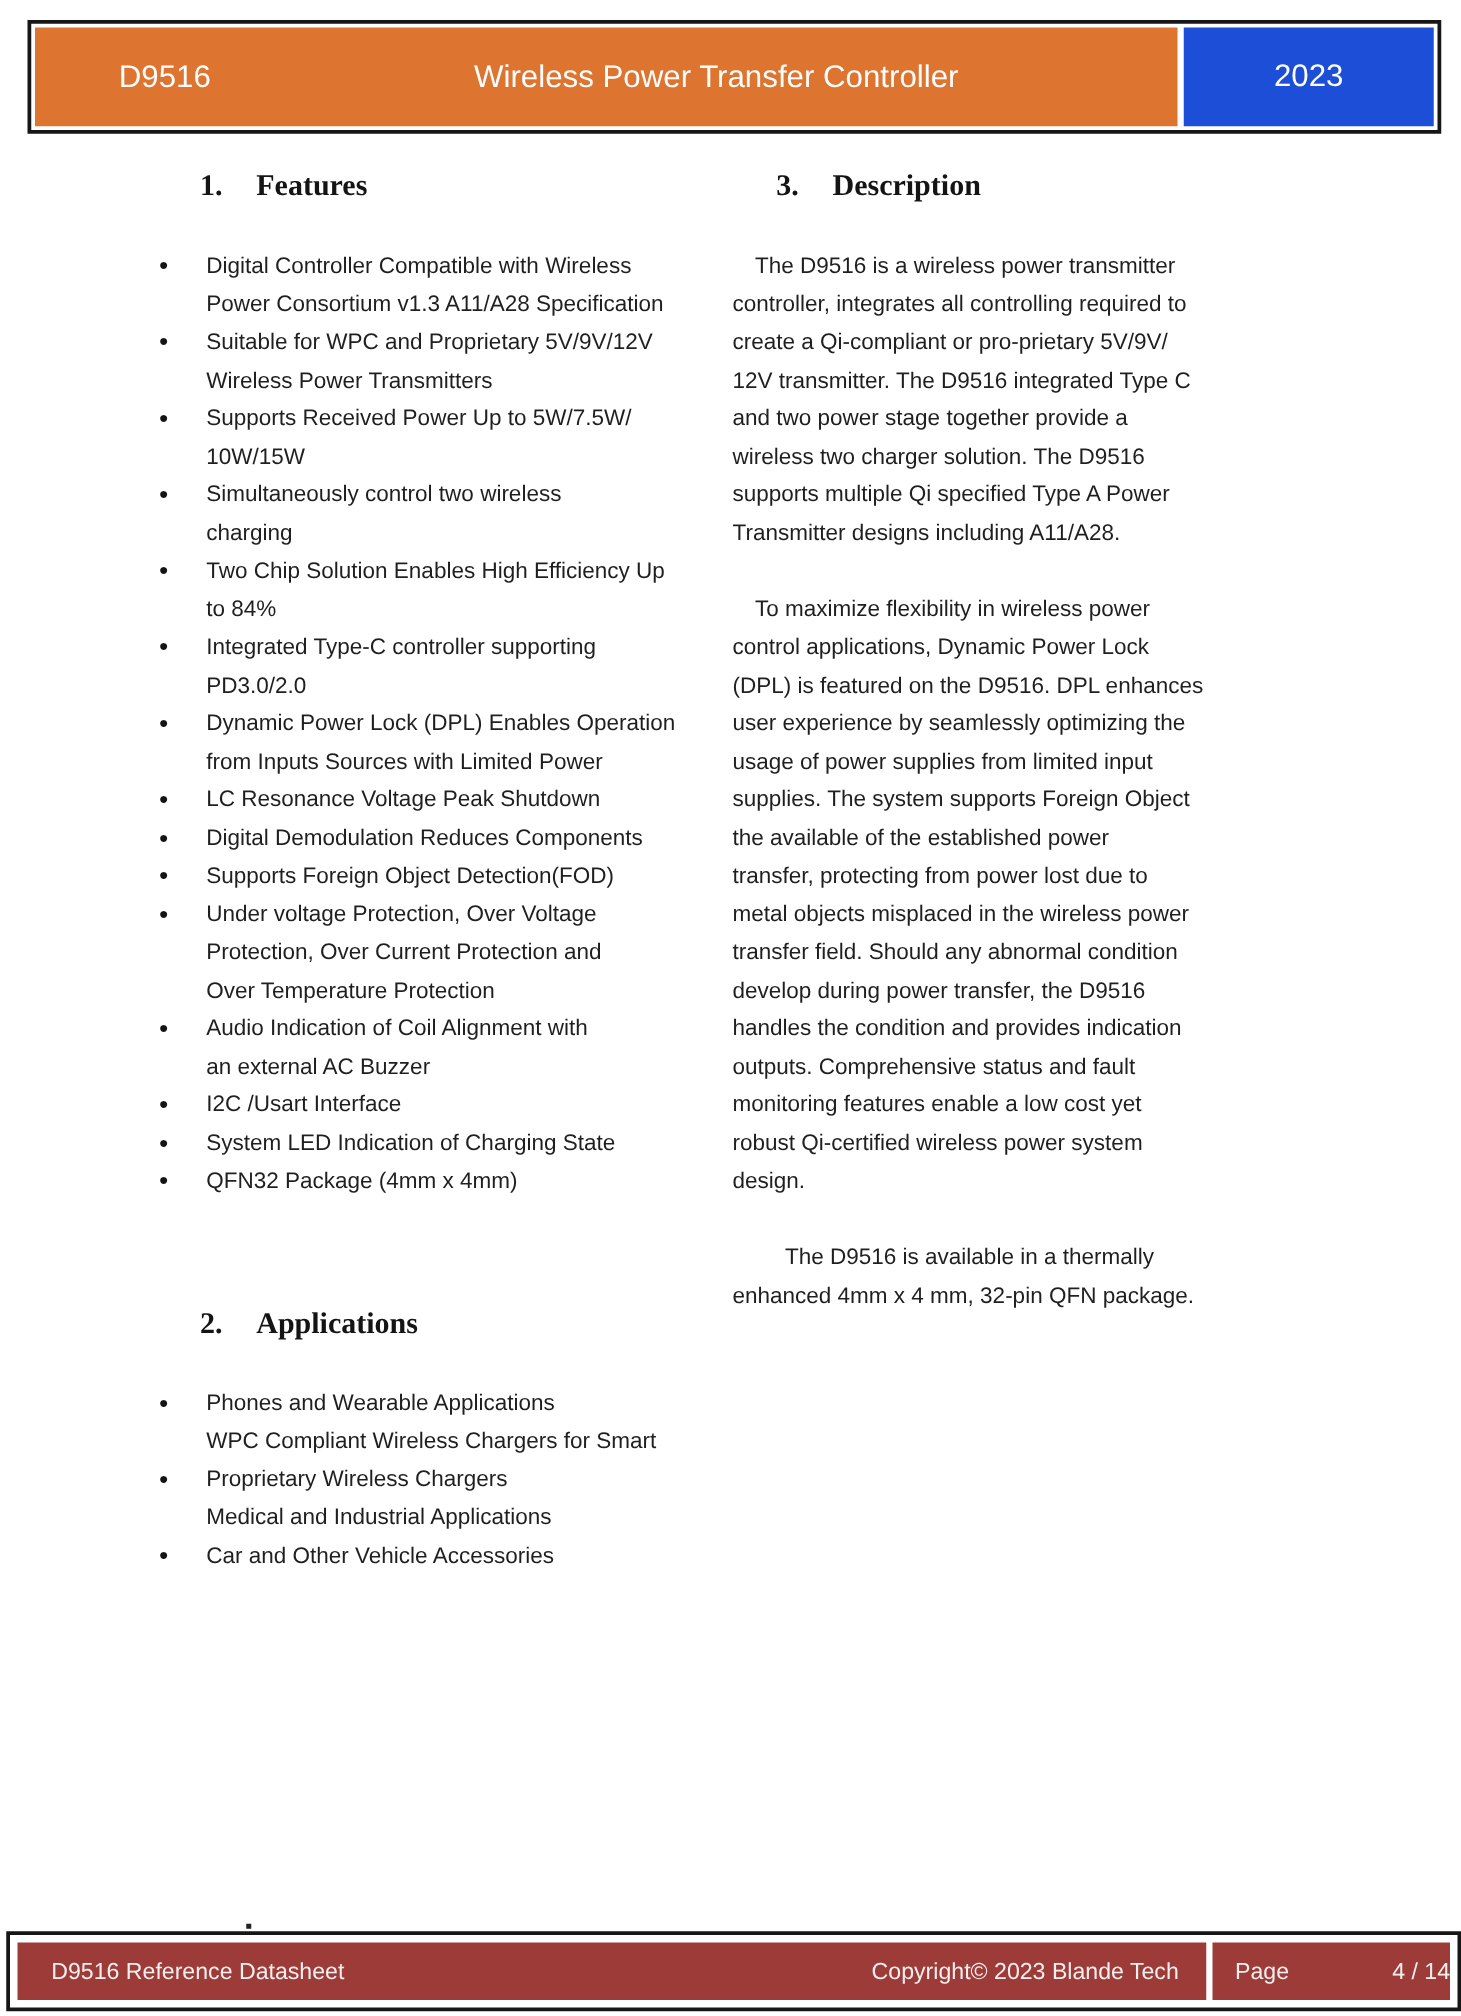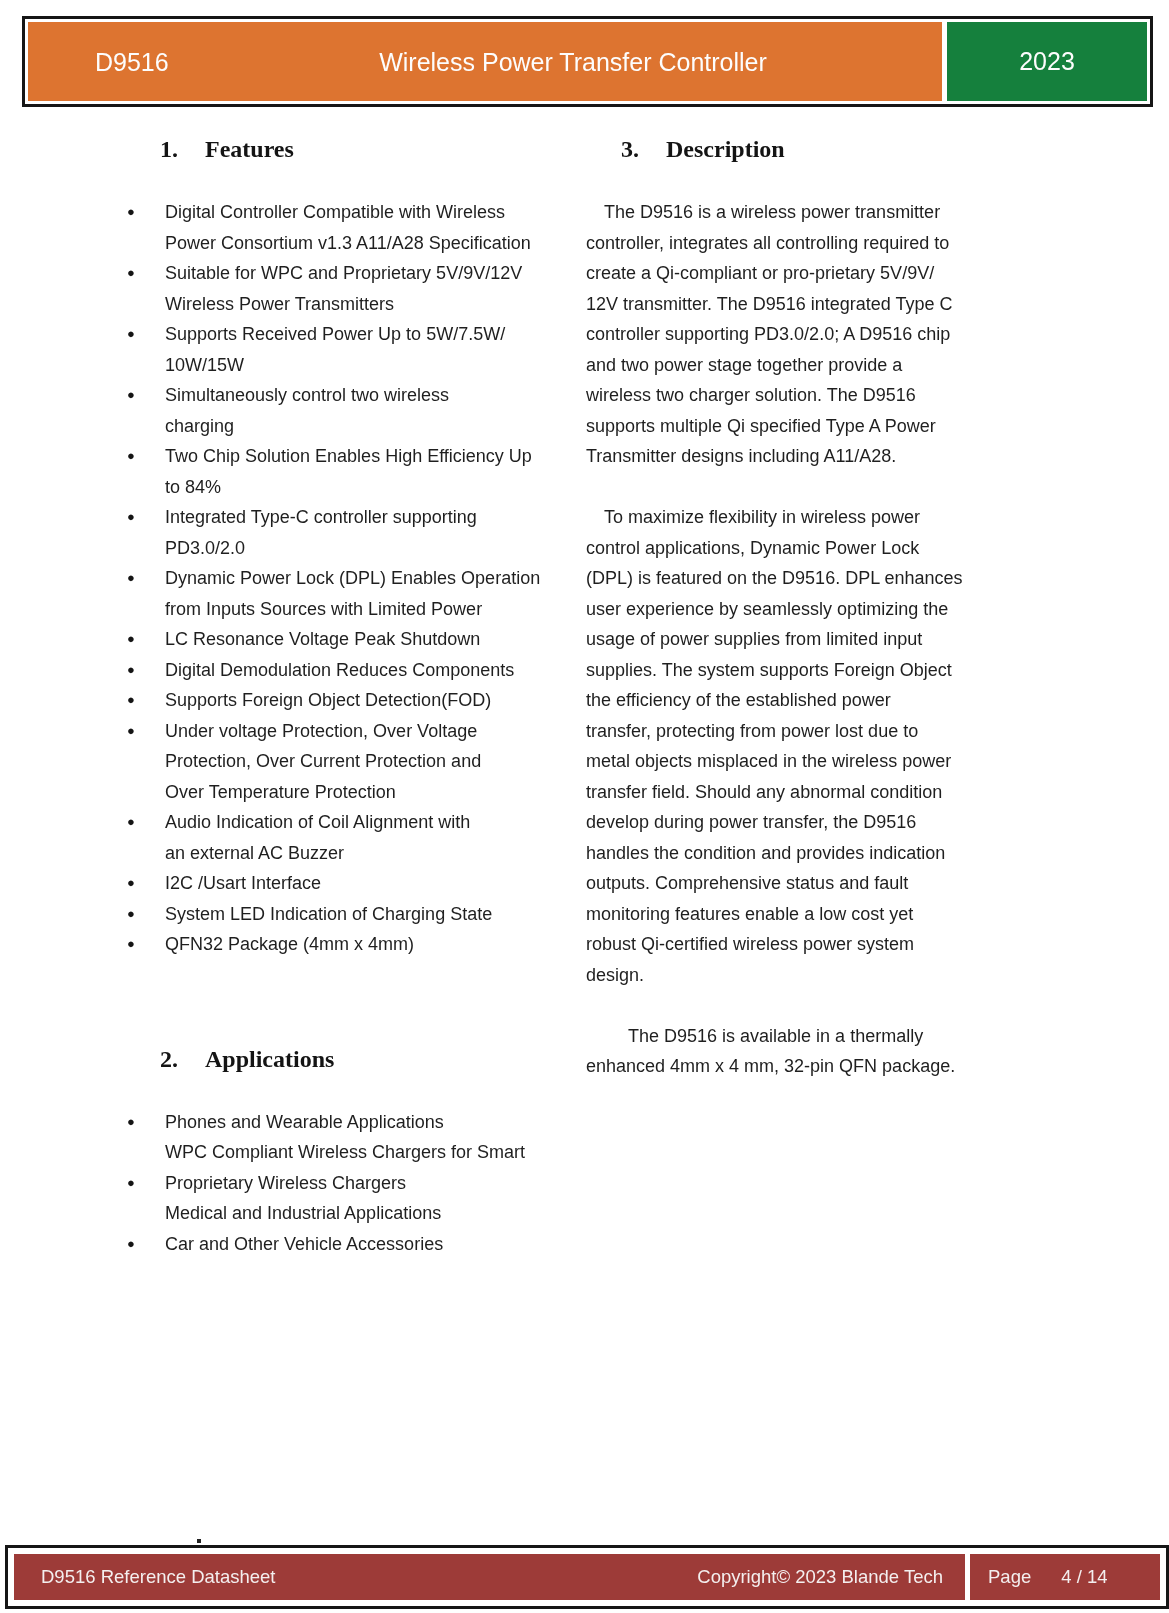--- a/index.html
+++ b/index.html
@@ -28,21 +28,21 @@
   }
   .header-part{
     position:absolute;left:67px;top:50%;transform:translateY(-50%);
     color:#fdfdfd;font-size:25px;
   }
   .header-title{
     position:absolute;left:545px;top:50%;transform:translate(-50%,-50%);
     color:#fdfdfd;font-size:25px;white-space:nowrap;
   }
   .header-green{
-    width:200px;background:#15803d;
+    width:200px;background:#1d4ed8;
     display:flex;align-items:center;justify-content:center;
     color:#fdfdfd;font-size:25px;
   }
 
   
   .col{position:absolute;top:136px;}
   .col-left{left:125px;width:440px;}
   .col-right{left:586px;width:420px;}
 
   h2.sec-heading{
@@ -87,20 +87,21 @@
     border:3px solid #161616;
     background:#ffffff;
     padding:6px;
     display:flex;gap:5px;
     box-sizing:content-box;
   }
   .footer-bar{
     background:#9d3b38;color:#f4efef;
     display:flex;align-items:center;
     font-size:18.5px;
+    justify-content:space-between;
   }
   .footer-left{flex:1;justify-content:space-between;padding:0 22px 0 27px;}
   .footer-right{width:172px;padding-left:18px;gap:30px;}
 </style>
 </head>
 <body>
 
 <div class="page">
 
   <div class="header-frame">
@@ -253,34 +254,33 @@
     <h2 class="sec-heading">
       <span class="sec-num">3.</span>
       <span>Description</span>
     </h2>
     <div>
         <div class="para">
           <div class="line" style="padding-left: 18px;">The D9516 is a wireless power transmitter</div>
           <div class="line">controller, integrates all controlling required to</div>
           <div class="line">create a Qi-compliant or pro-prietary 5V/9V/</div>
           <div class="line">12V transmitter. The D9516 integrated Type C</div>
-          <div class="line">controller supporting PD3.0/2.0; A D9516 chip</div>
           <div class="line">and two power stage together provide a</div>
           <div class="line">wireless two charger solution. The D9516</div>
           <div class="line">supports multiple Qi specified Type A Power</div>
           <div class="line">Transmitter designs including A11/A28.</div>
         </div>
         <div class="para">
           <div class="line" style="padding-left: 18px;">To maximize flexibility in wireless power</div>
           <div class="line">control applications, Dynamic Power Lock</div>
           <div class="line">(DPL) is featured on the D9516. DPL enhances</div>
           <div class="line">user experience by seamlessly optimizing the</div>
           <div class="line">usage of power supplies from limited input</div>
           <div class="line">supplies. The system supports Foreign Object</div>
-          <div class="line">the efficiency of the established power</div>
+          <div class="line">the available of the established power</div>
           <div class="line">transfer, protecting from power lost due to</div>
           <div class="line">metal objects misplaced in the wireless power</div>
           <div class="line">transfer field. Should any abnormal condition</div>
           <div class="line">develop during power transfer, the D9516</div>
           <div class="line">handles the condition and provides indication</div>
           <div class="line">outputs. Comprehensive status and fault</div>
           <div class="line">monitoring features enable a low cost yet</div>
           <div class="line">robust Qi-certified wireless power system</div>
           <div class="line">design.</div>
         </div>

